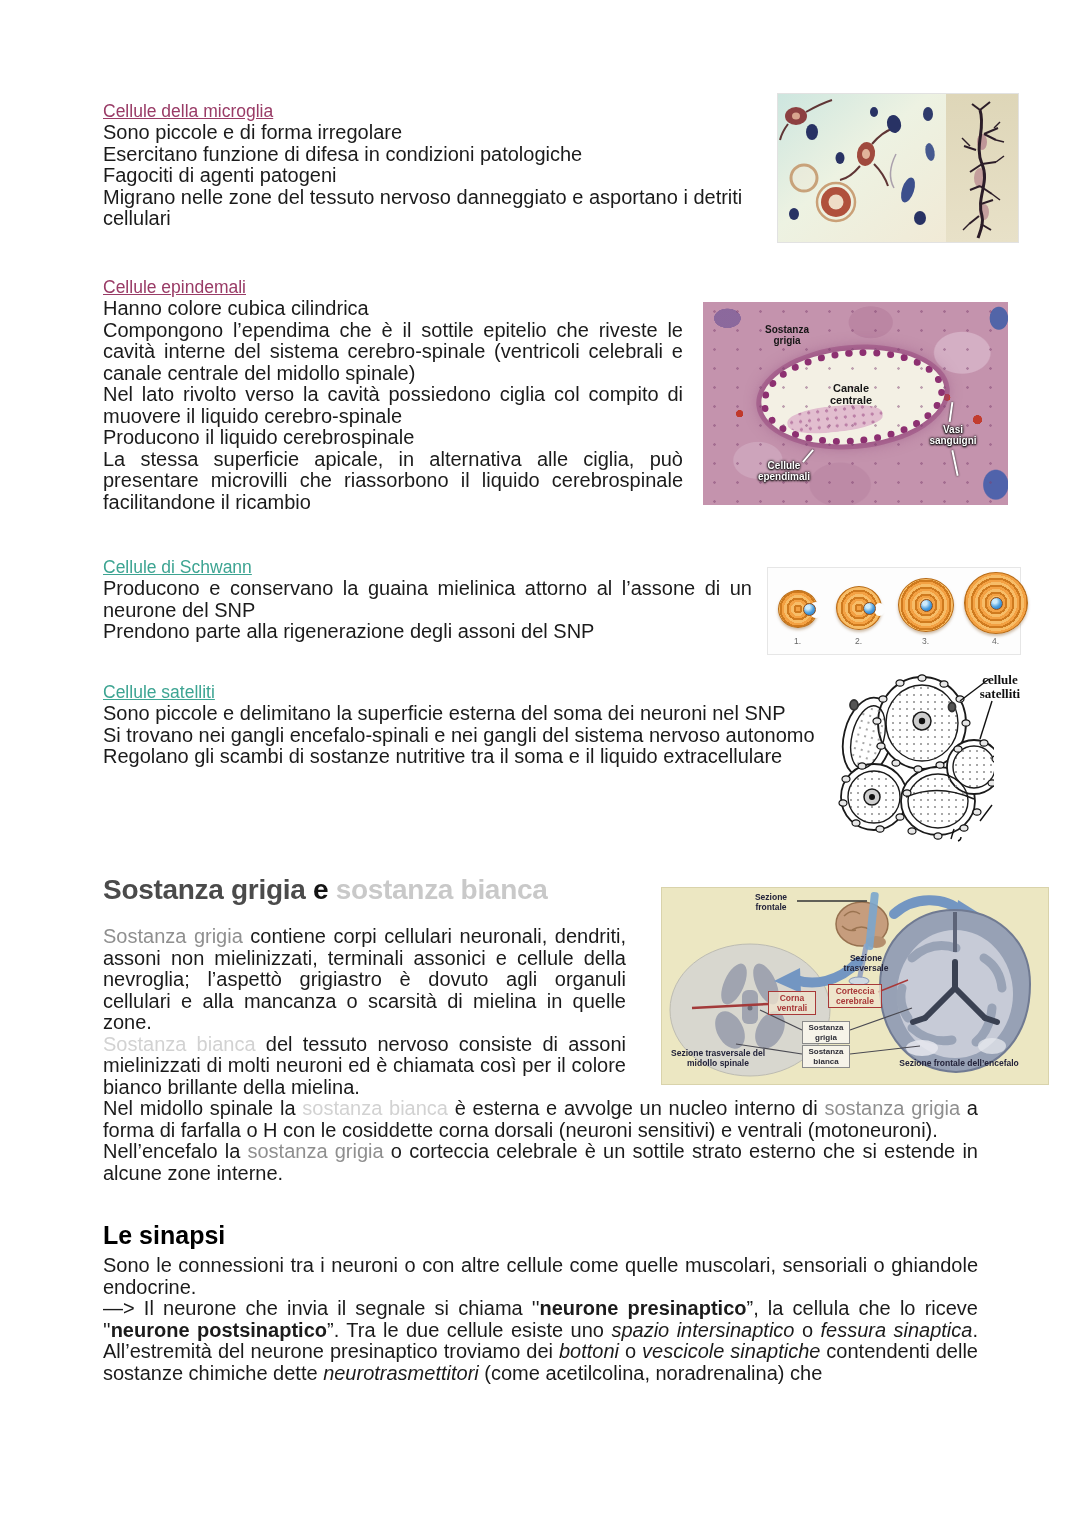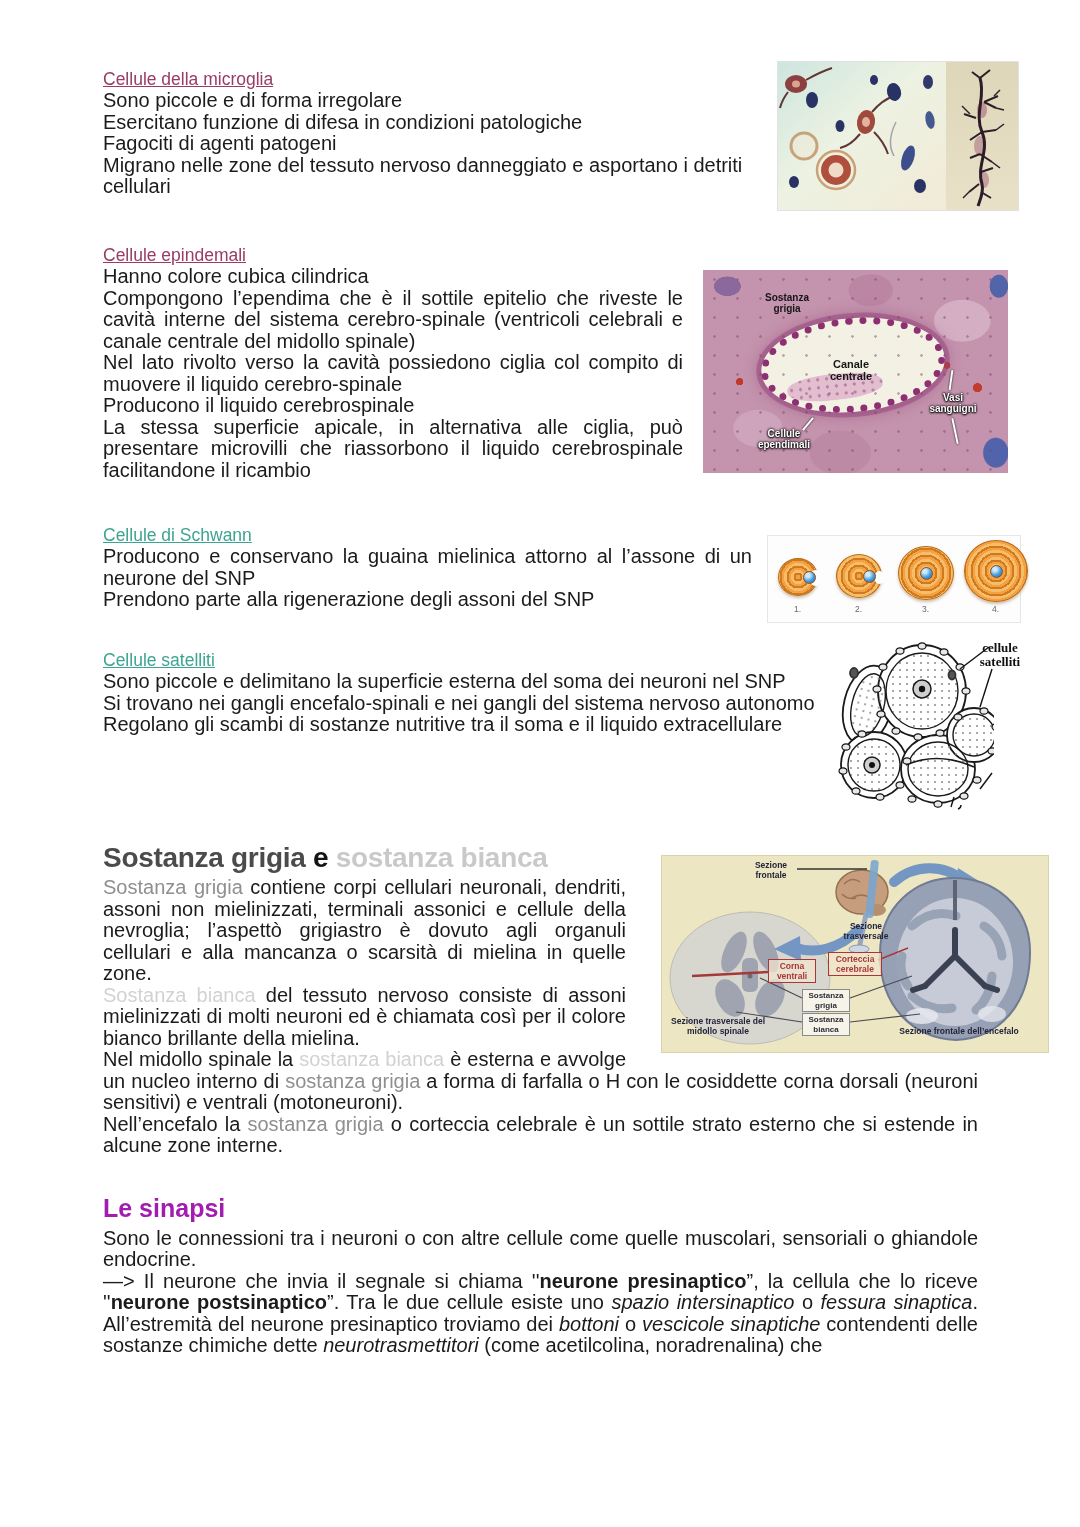--- a/index.html
+++ b/index.html
@@ -1,40 +1,40 @@
 <!DOCTYPE html>
 <html><head>
 <meta charset="utf-8">
 <style>
   * { margin:0; padding:0; box-sizing:border-box; }
   html,body { background:#ffffff; }
   .page {
     position:relative; width:1080px; height:1509px; margin:0 auto;
     background:#ffffff; overflow:hidden;
     font-family:"Liberation Sans","DejaVu Sans",sans-serif; color:#1b1b1b;
-    padding:68px 102px 0 103px;
+    padding:100px 102px 0 103px;
   }
   .sec { display:flow-root; }
   .sec-epindemali { margin-top:26px; }
   .sec-schwann    { margin-top:41px; }
   .sec-satelliti  { margin-top:19px; }
   .sec-sostanza   { margin-top:23px; }
   .sec-sinapsi    { margin-top:37px; }
 
   .body-text { font-size:20px; line-height:21.5px; }
   .just { text-align:justify; }
   .sec-title { font-size:17.5px; font-weight:400; line-height:22px; text-decoration:underline; }
   .h-purple { color:#993b66; }
   .h-teal   { color:#3da492; }
 
-  .big-title { font-size:28px; font-weight:bold; line-height:32px; margin-bottom:3px; letter-spacing:-0.3px; }
+  .big-title { font-size:28px; font-weight:bold; line-height:32px; margin-bottom:20px; letter-spacing:-0.3px; }
   .ttl-dark  { color:#4b4b4b; }
   .ttl-black { color:#141414; }
   .ttl-light { color:#c9c9c9; }
-  .red-title { font-size:25px; font-weight:bold; line-height:29px; color:#a21caf; margin-bottom:5px; }
+  .red-title { font-size:25px; font-weight:bold; line-height:29px; color:#000000; margin-bottom:5px; }
 
   .w-gray  { color:#8f8f8f; }
   .w-lgray { color:#d2d2d2; }
   .w-bold  { font-weight:bold; }
   .w-it    { font-style:italic; }
 
   .float-img { float:right; position:relative; }
 
   
   .img-microglia { width:240px; height:148px; margin:-6px -40px 8px 18px; display:flex; box-shadow:0 0 0 1px #e2e2e2; }
@@ -193,21 +193,21 @@
   </section>
 
   <section class="sec sec-epindemali">
     <div class="float-img img-ependima">
       <div class="canal"></div>
       <div class="tuft"></div>
       <div class="ep-line" style="left:104px; top:146px; height:16px; transform:rotate(40deg);"></div>
       <div class="ep-line" style="left:247px; top:100px; height:20px; transform:rotate(8deg);"></div>
       <div class="ep-line" style="left:251px; top:148px; height:26px; transform:rotate(-12deg);"></div>
       <div class="ep-lbl ep-dark" style="left:48px; top:22px; width:72px;">Sostanza grigia</div>
-      <div class="ep-lbl ep-dark" style="left:108px; top:88px; width:80px; font-size:11px; line-height:12px;">Canale centrale</div>
+      <div class="ep-lbl ep-dark" style="left:108px; top:80px; width:80px; font-size:11px; line-height:12px;">Canale centrale</div>
       <div class="ep-lbl ep-white" style="left:218px; top:122px; width:64px;">Vasi sanguigni</div>
       <div class="ep-lbl ep-white" style="left:38px; top:158px; width:86px;">Cellule ependimali</div>
     </div>
     <h3 class="sec-title h-purple">Cellule epindemali</h3>
     <p class="body-text just">Hanno colore cubica cilindrica</p>
     <p class="body-text just">Compongono l’ependima che è il sottile epitelio che riveste le cavità interne del sistema cerebro-spinale (ventricoli celebrali e canale centrale del midollo spinale)</p>
     <p class="body-text just">Nel lato rivolto verso la cavità possiedono ciglia col compito di muovere il liquido cerebro-spinale</p>
     <p class="body-text just">Producono il liquido cerebrospinale</p>
     <p class="body-text just">La stessa superficie apicale, in alternativa alle ciglia, può presentare microvilli che riassorbono il liquido cerebrospinale facilitandone il ricambio</p>
   </section>

